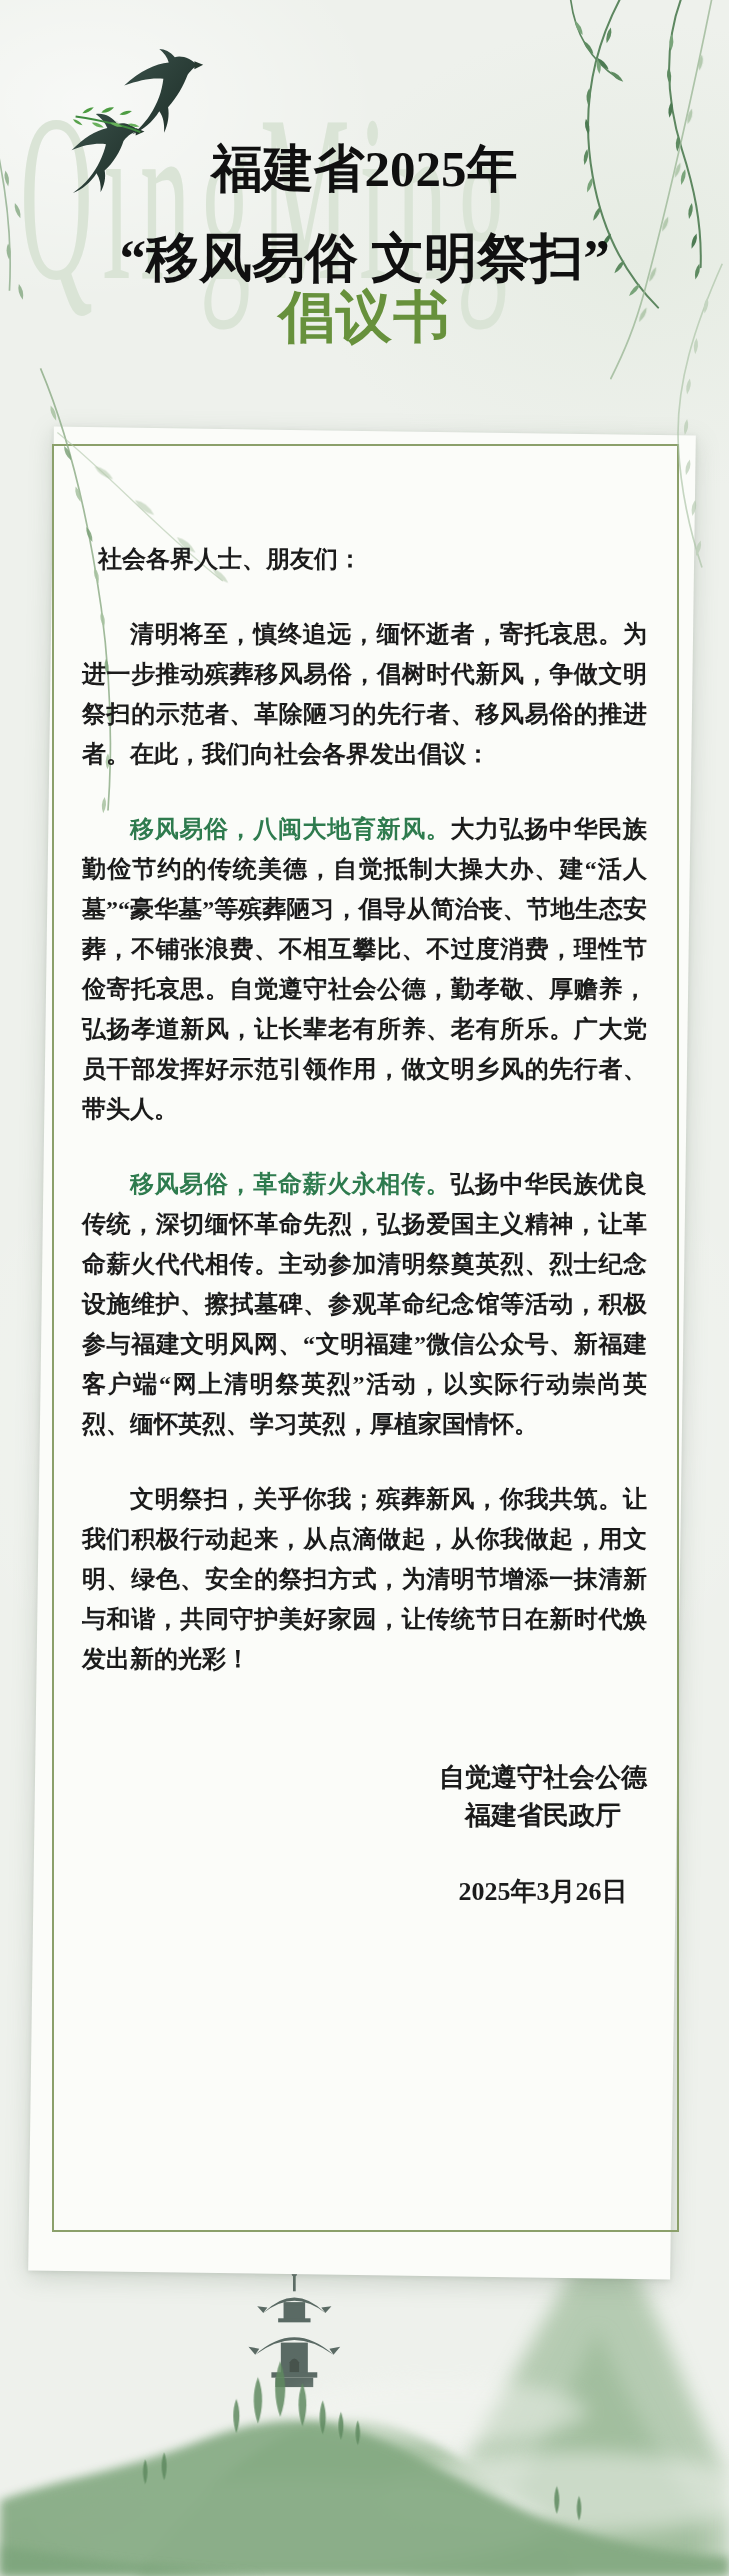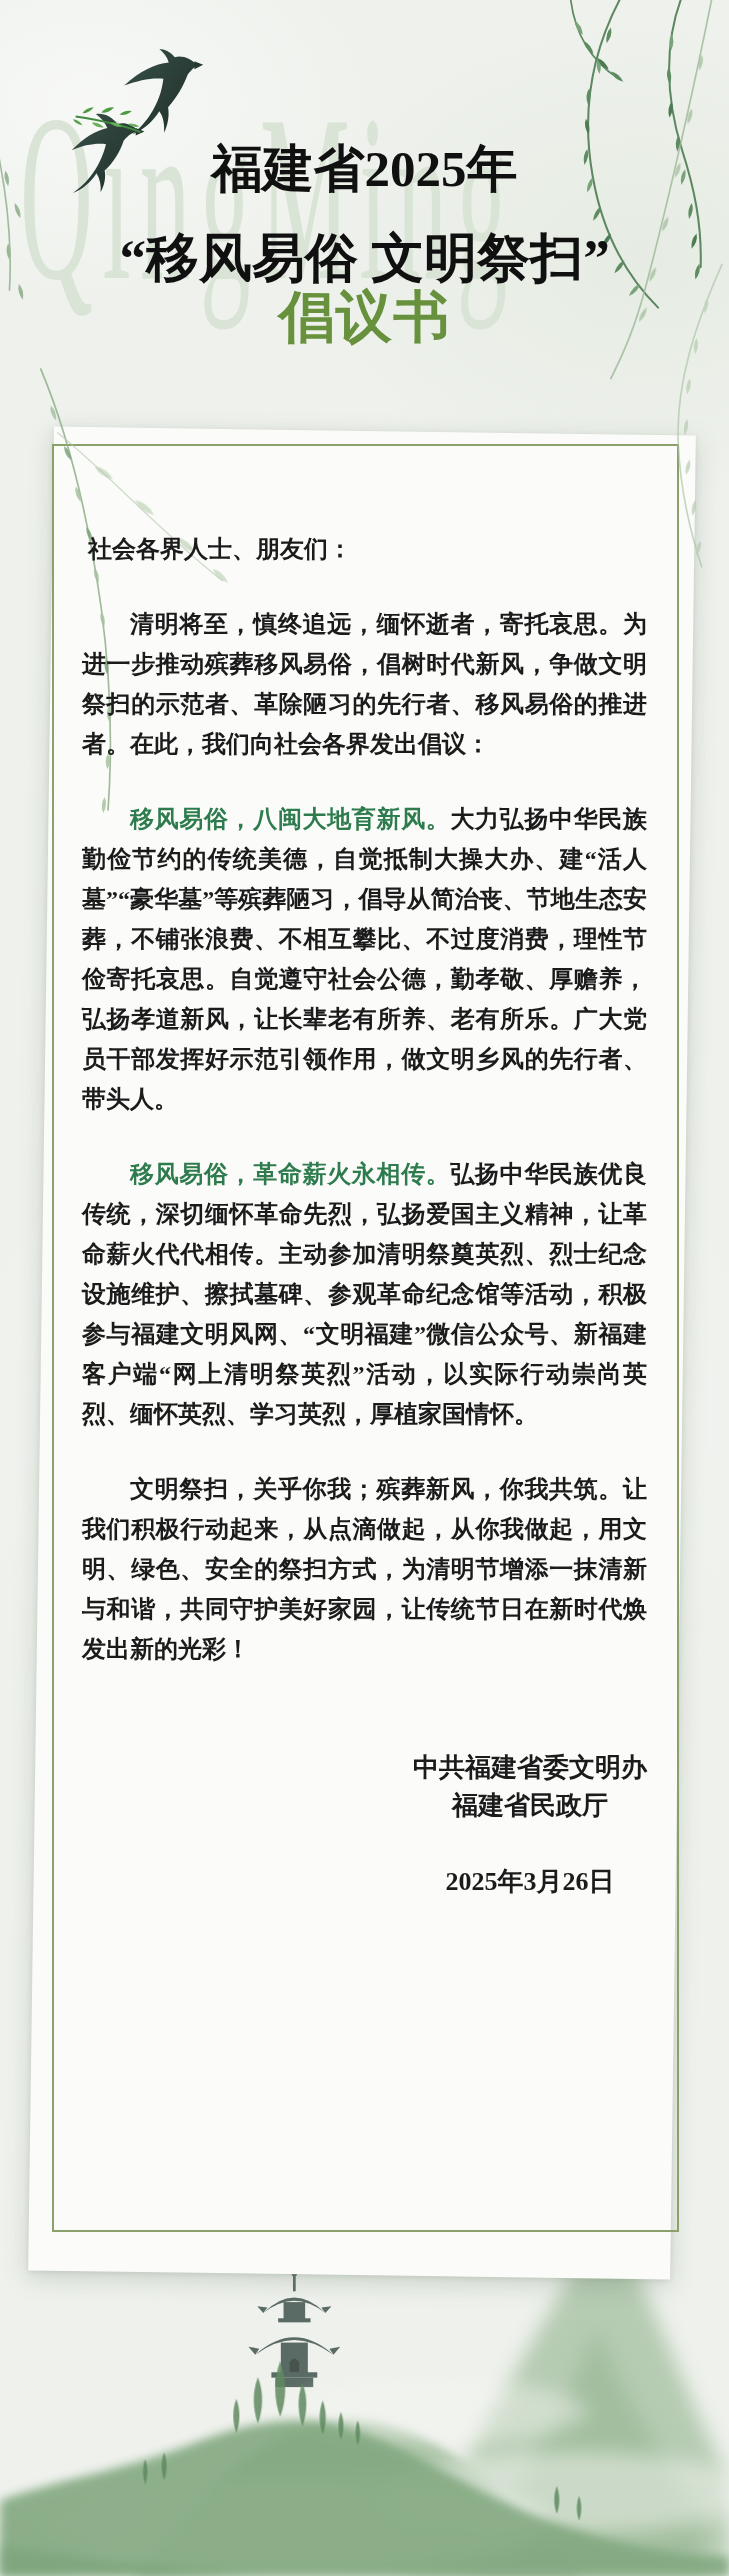--- a/index.html
+++ b/index.html
@@ -37,21 +37,21 @@
   .t1{top:144px; font-size:51px;}
   .t2{top:232px; font-size:53px;}
   .t3{top:289px; font-size:56px; color:var(--title-green,#67913c); letter-spacing:1.4px;}
   
   .letter-body{
     position:absolute; z-index:6; left:82px; top:523px; width:565px;
     font-size:24px; line-height:40px; font-weight:700; color:var(--ink,#1b1b1b);
     text-align:justify;
   }
   .letter-body p{margin:35px 0 0; text-indent:2em;}
-  .salutation{margin:6px; text-indent:0;}
+  .salutation{margin:16px; text-indent:0;}
   .lead.green{color:var(--green-heading,#2e7b4e);}
   .lead.black{color:var(--ink,#1b1b1b);}
   
   .signature{margin-top:80px; text-align:right; text-indent:0;}
   .sig-inner{display:inline-block; text-align:center; font-size:26px; line-height:38px; font-weight:700;}
   .sig-line{display:block;}
   .sig-date{display:block; margin-top:38px;}
 </style>
 </head>
 <body>
@@ -250,21 +250,21 @@
 
 
     <p><span class="lead green">移风易俗，八闽大地育新风。</span><span>大力弘扬中华民族勤俭节约的传统美德，自觉抵制大操大办、建“活人墓”“豪华墓”等殡葬陋习，倡导从简治丧、节地生态安葬，不铺张浪费、不相互攀比、不过度消费，理性节俭寄托哀思。自觉遵守社会公德，勤孝敬、厚赡养，弘扬孝道新风，让长辈老有所养、老有所乐。广大党员干部发挥好示范引领作用，做文明乡风的先行者、带头人。</span></p>
 
     <p><span class="lead green">移风易俗，革命薪火永相传。</span><span>弘扬中华民族优良传统，深切缅怀革命先烈，弘扬爱国主义精神，让革命薪火代代相传。主动参加清明祭奠英烈、烈士纪念设施维护、擦拭墓碑、参观革命纪念馆等活动，积极参与福建文明风网、“文明福建”微信公众号、新福建客户端“网上清明祭英烈”活动，以实际行动崇尚英烈、缅怀英烈、学习英烈，厚植家国情怀。</span></p>
 
     <p><span class="lead black">文明祭扫，关乎你我；殡葬新风，你我共筑。</span><span>让我们积极行动起来，从点滴做起，从你我做起，用文明、绿色、安全的祭扫方式，为清明节增添一抹清新与和谐，共同守护美好家园，让传统节日在新时代焕发出新的光彩！</span></p>
 
     <div class="signature">
       <span class="sig-inner">
-        <span class="sig-line">中共福建省委文明办</span>
+        <span class="sig-line">自觉遵守社会公德</span>
         <span class="sig-line">福建省民政厅</span>
         <span class="sig-date">2025年3月26日</span>
       </span>
     </div>
   </div>
 
 </div>
 
 
 </body></html>

